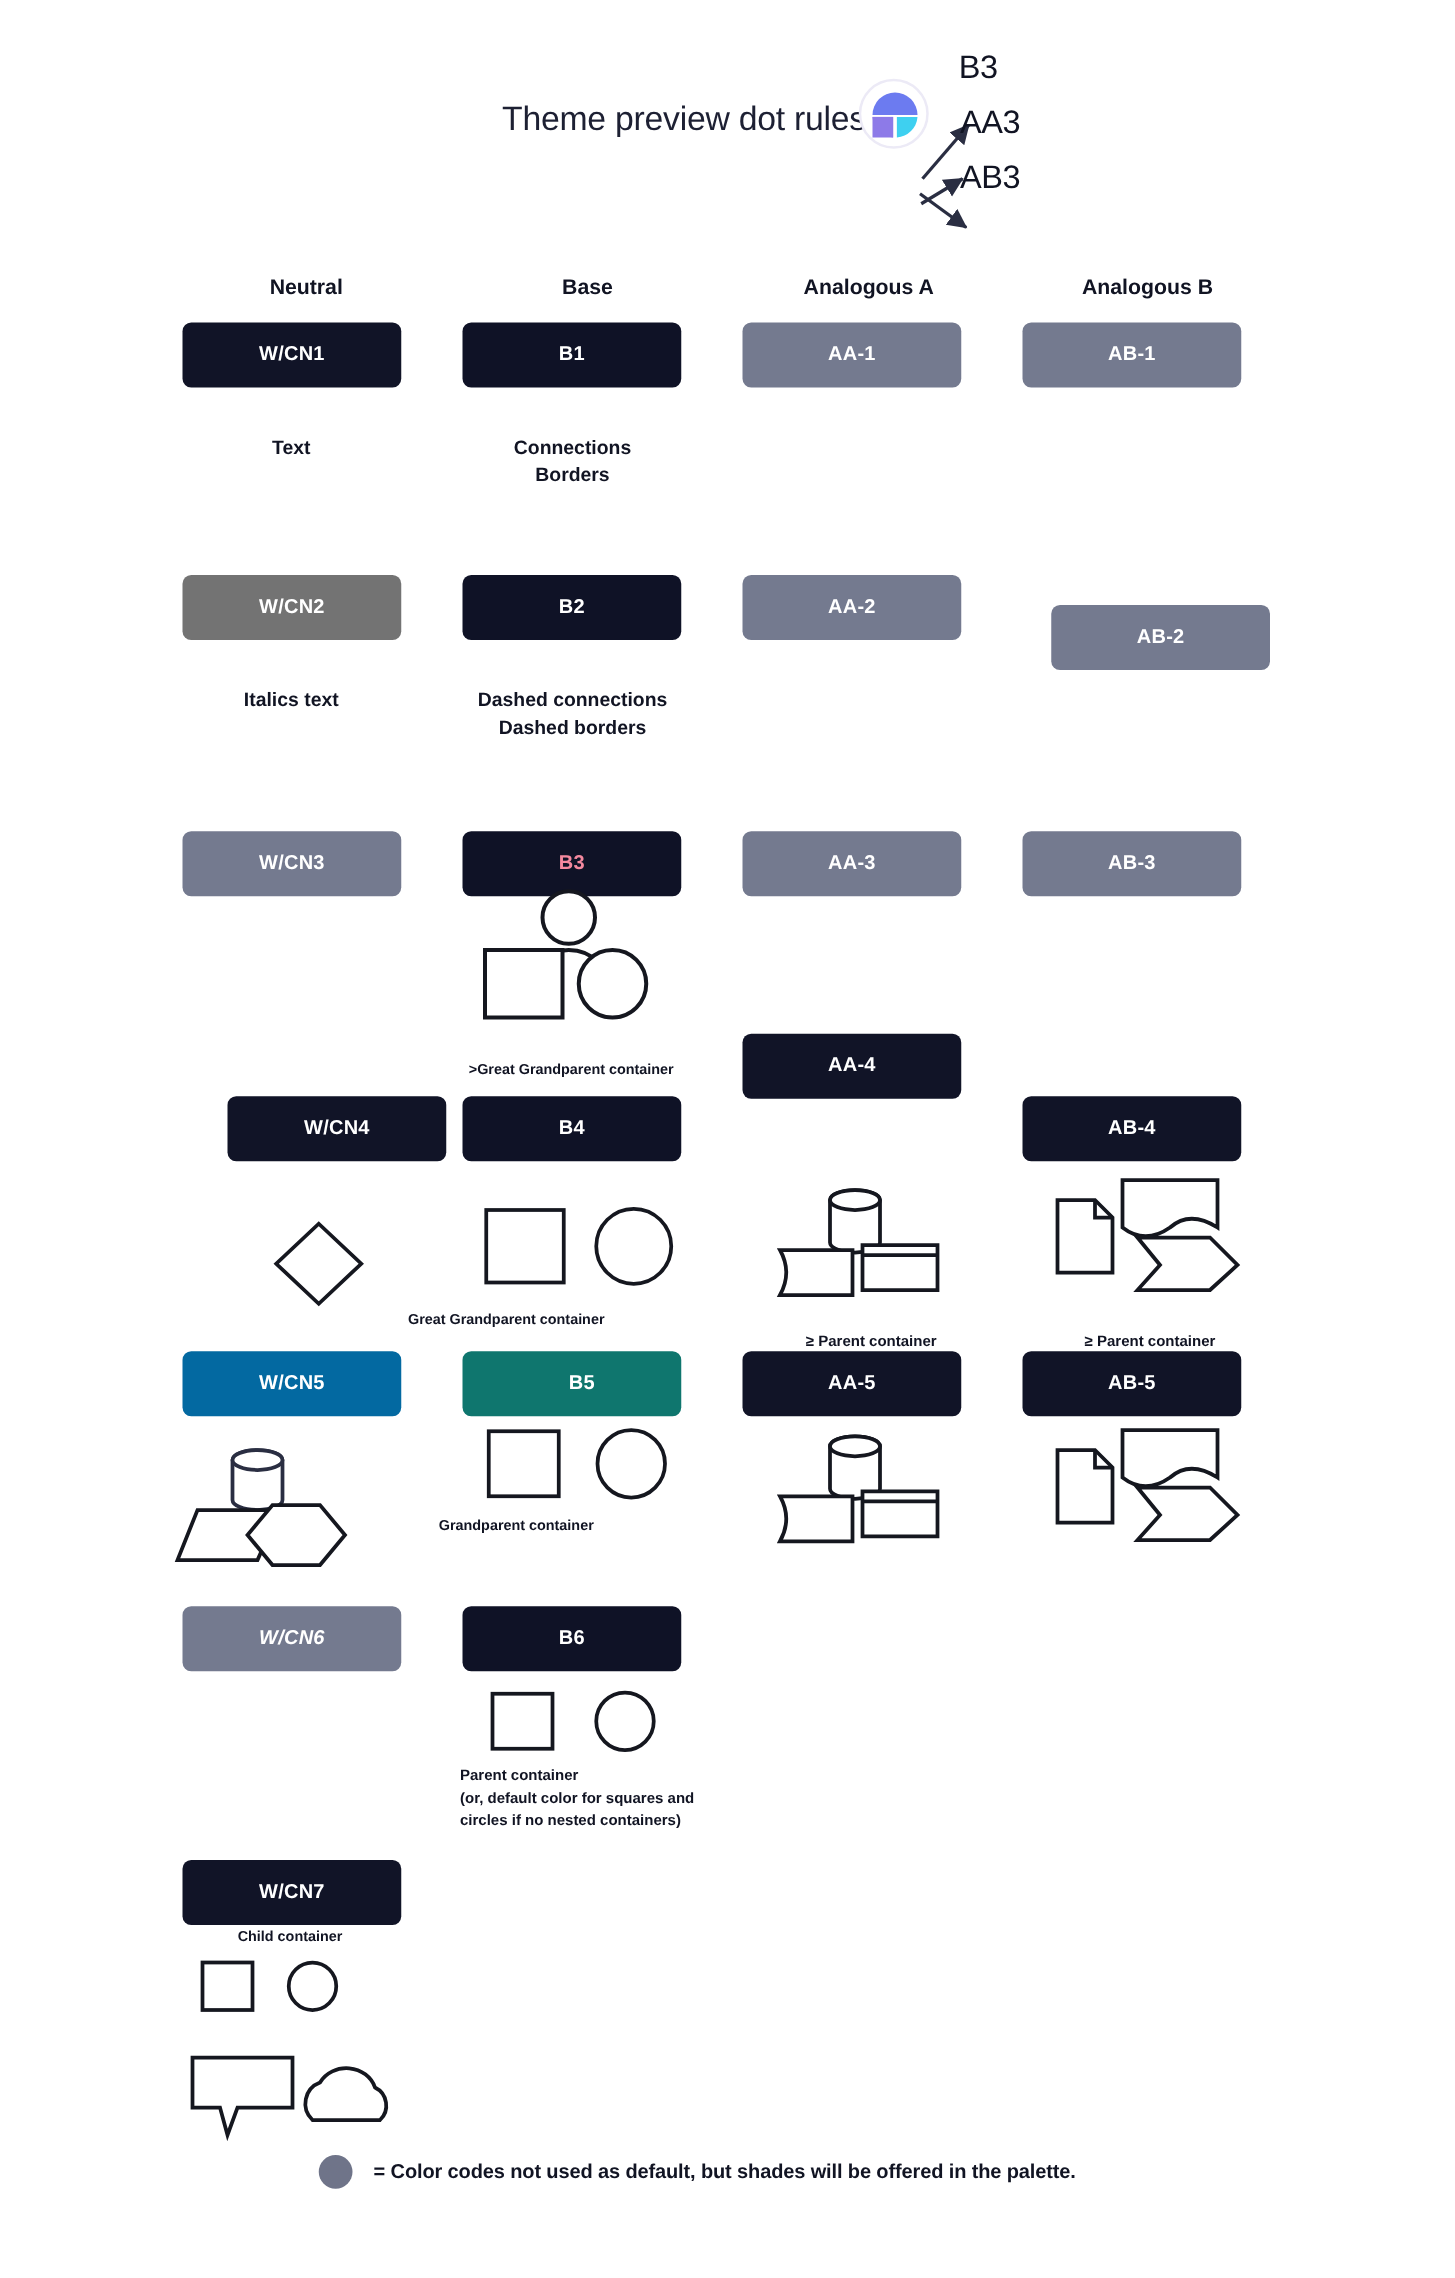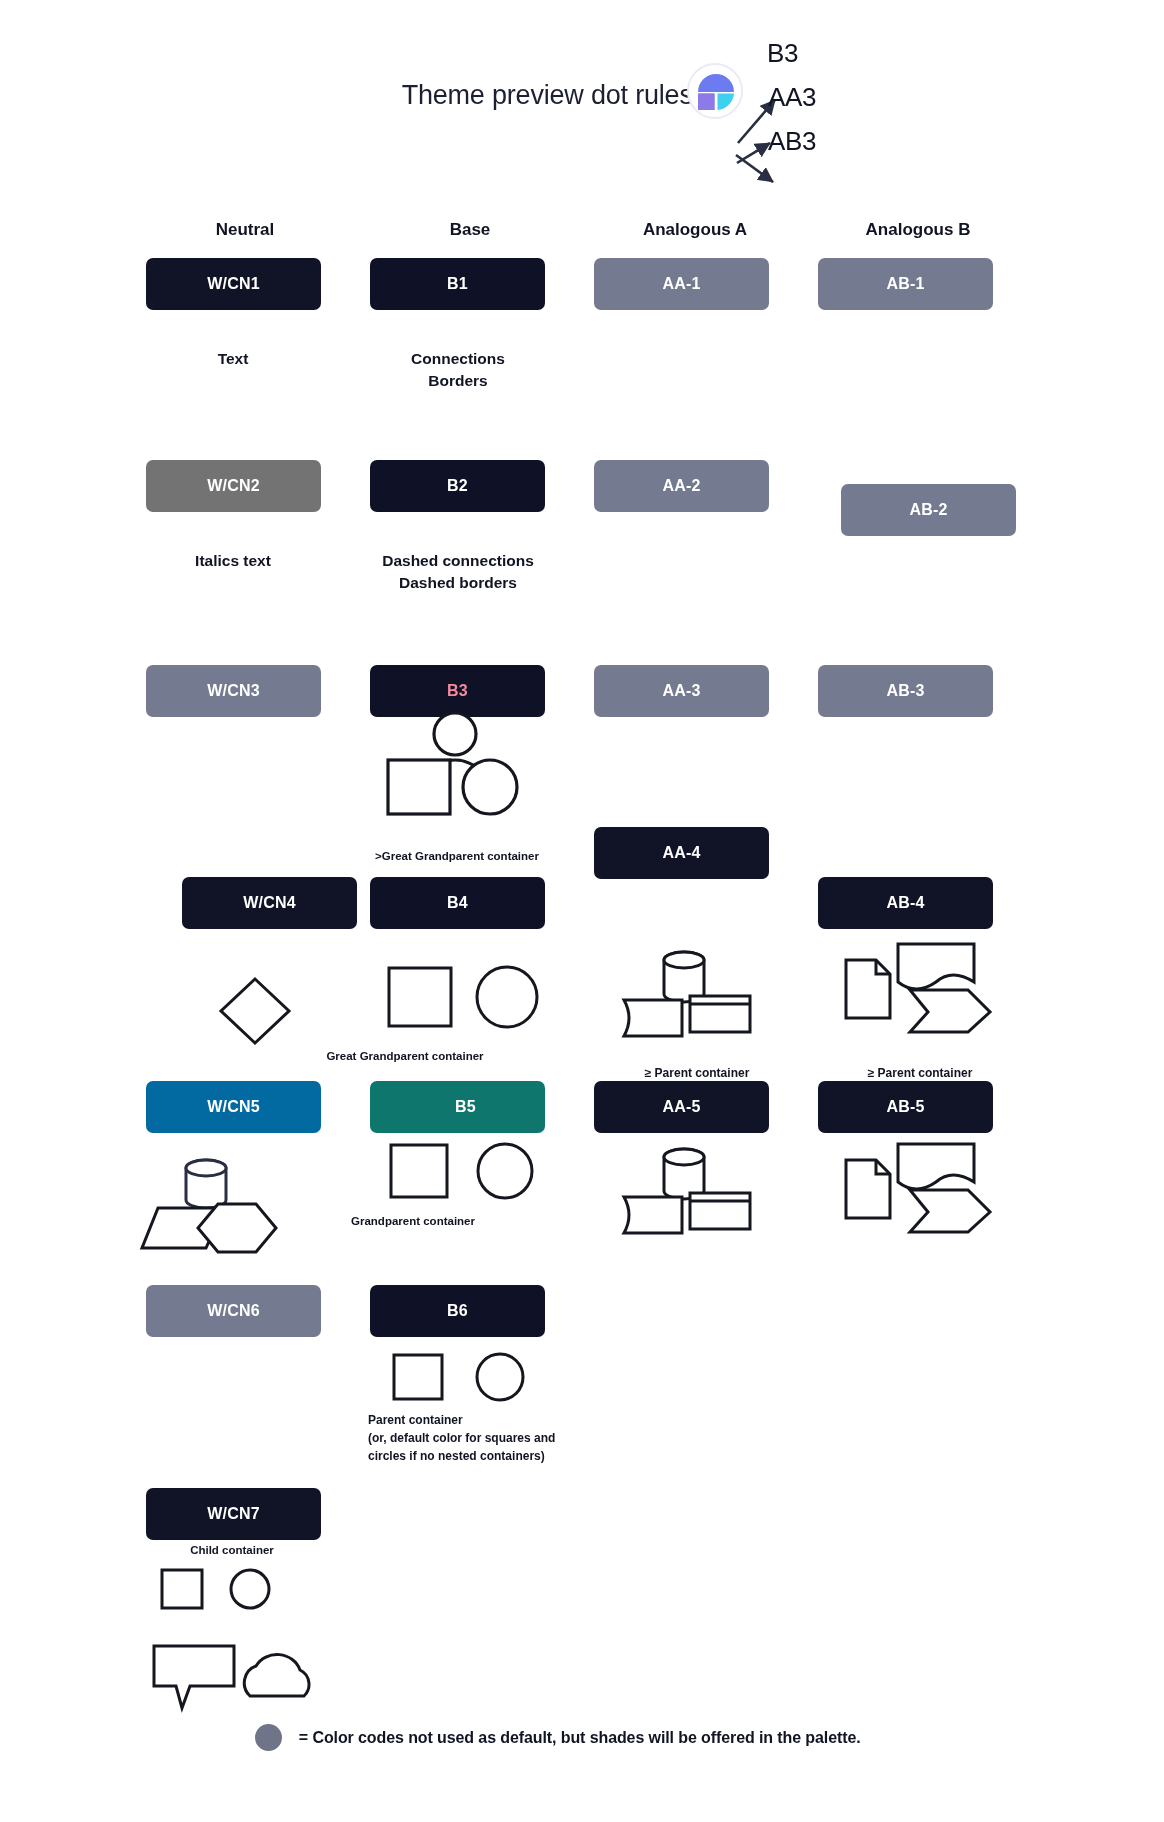--- a/index.html
+++ b/index.html
@@ -195,21 +195,21 @@
 
   <svg class="shapes" style="left:840px;top:1140px;" width="160" height="100" viewBox="0 0 160 100">
     <path d="M6,20 L36,20 L50,34 L50,78 L6,78 Z" fill="#fff" stroke="#15171f" stroke-width="3"></path>
     <path d="M36,20 L36,34 L50,34" fill="none" stroke="#15171f" stroke-width="3"></path>
     <path d="M58,4 L134,4 L134,42 Q112,28 96,42 Q76,56 58,42 Z" fill="#fff" stroke="#15171f" stroke-width="3"></path>
     <path d="M70,50 L128,50 L150,72 L128,92 L70,92 L88,72 Z" fill="#fff" stroke="#15171f" stroke-width="3"></path>
   </svg>
 
   <div class="cap sm" style="left:298px;top:1213px;">Grandparent container</div>
 
-  <div class="sw" style="left:146px;top:1285px;background:#747a8f;">W/CN6</div>
+  <div class="sw" style="left:146px;top:1285px;background:#747a8f;font-style:italic;">W/CN6</div>
   <div class="sw" style="left:370px;top:1285px;background:#0f1226;">B6</div>
 
   <svg class="shapes" style="left:388px;top:1345px;" width="150" height="68" viewBox="0 0 150 68">
     <rect x="6" y="10" width="48" height="44" fill="#fff" stroke="#15171f" stroke-width="3"></rect>
     <circle cx="112" cy="32" r="23" fill="#fff" stroke="#15171f" stroke-width="3"></circle>
   </svg>
 
   <div class="cap left sm2" style="left:368px;top:1412px;white-space:pre-line;line-height:1.48;width:290px;">Parent container
 (or, default color for squares and
 circles if no nested containers)</div>

